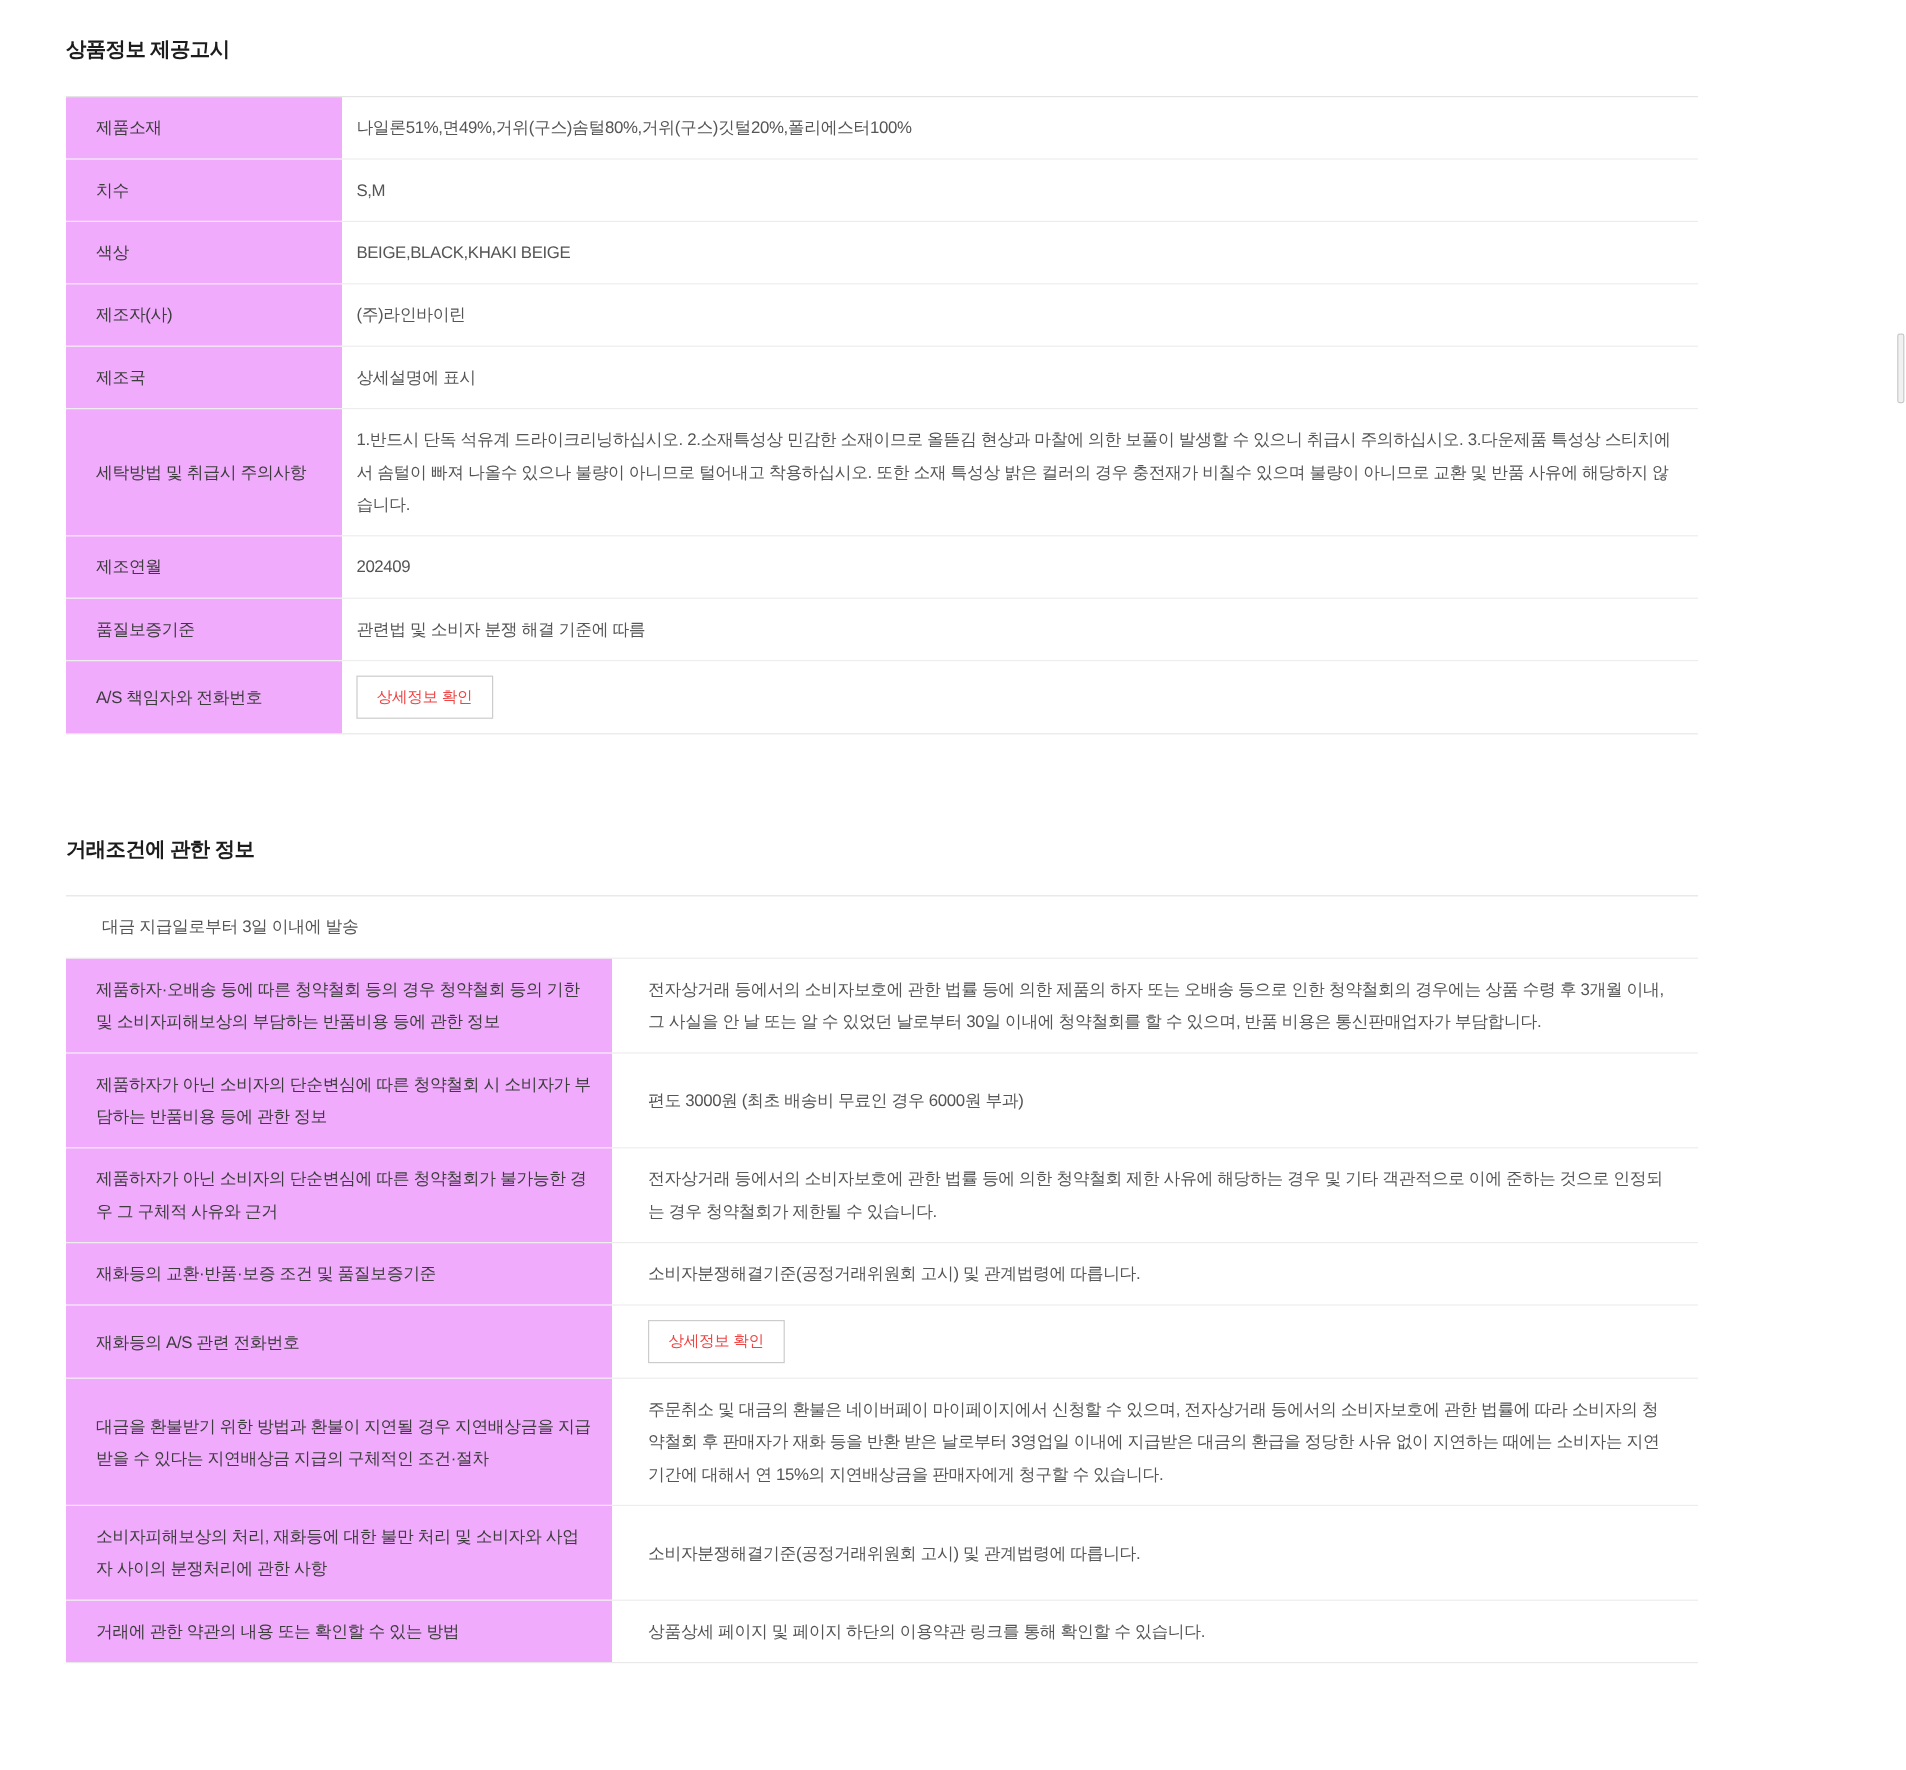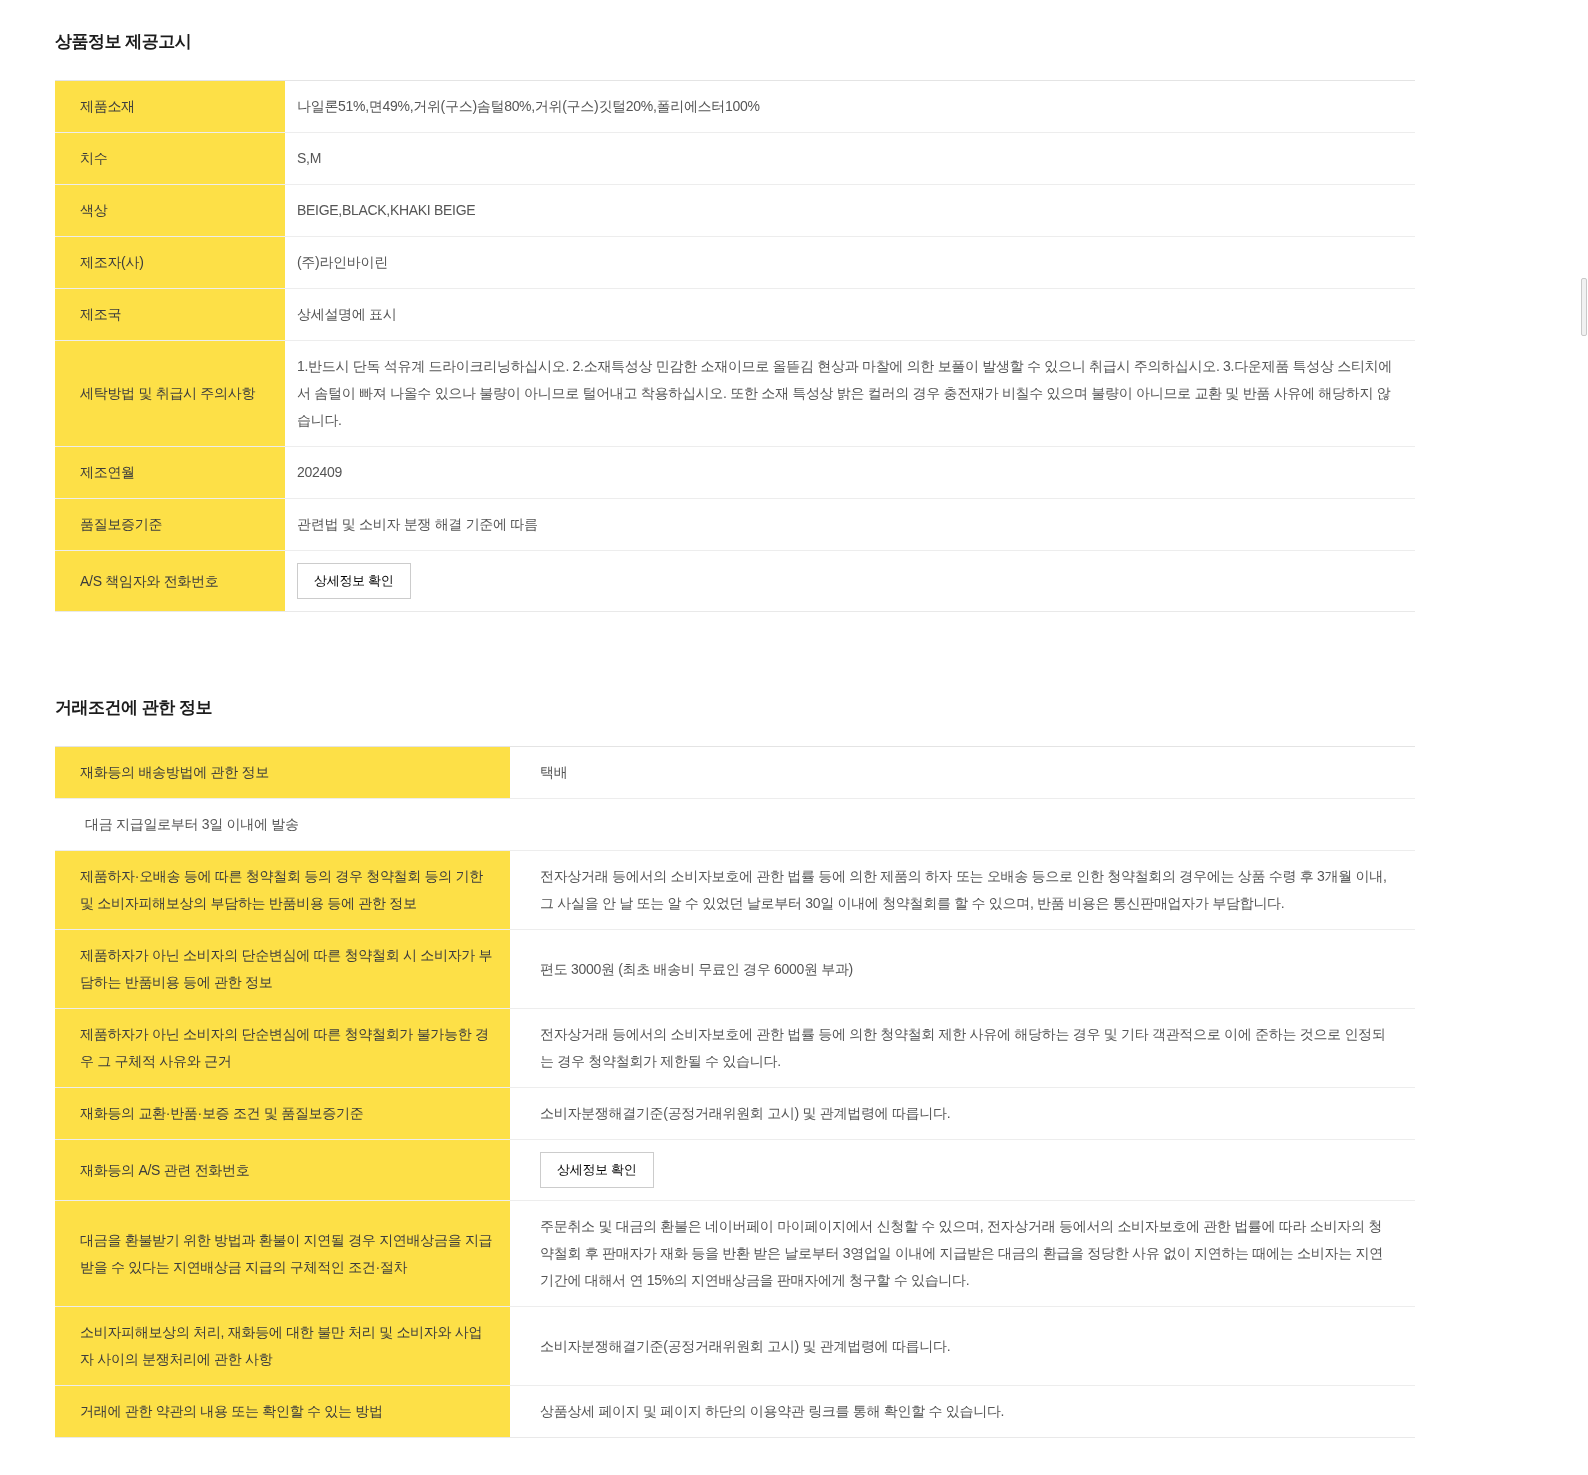--- a/index.html
+++ b/index.html
@@ -35,21 +35,21 @@
     font-size: 14px;
     letter-spacing: -0.3px;
   }
   .row {
     display: flex;
     align-items: stretch;
     border-bottom: 1px solid #ededed;
   }
   .row:last-child { border-bottom: none; }
   .cell-label {
-    background: #fde047;
+    background: #f0abfc;
     box-sizing: border-box;
     display: flex;
     align-items: center;
     color: #3c3c3c;
     line-height: 27px;
     padding: 12px 15px 12px 25px;
     min-height: 51px;
   }
   .cell-value {
     flex: 1;
@@ -60,21 +60,21 @@
     line-height: 27px;
     padding: 12px 20px 12px 12px;
     min-height: 51px;
   }
   .table-1 .cell-label { width: 230px; }
   .table-2 .cell-label { width: 455px; }
   .table-2 .cell-value { padding-left: 30px; }
   .detail-btn {
     font-family: "Liberation Sans", "DejaVu Sans", sans-serif;
     font-size: 13px;
-    color: #000000;
+    color: #ef4444;
     background: #ffffff;
     border: 1px solid #cccccc;
     padding: 9px 16px;
     line-height: 16px;
     cursor: pointer;
     letter-spacing: -0.3px;
     text-align: right;
   }
   .scroll-thumb {
     position: absolute;
@@ -136,24 +136,20 @@
         </div>
       </div>
     </div>
   </div>
 
   <div class="section-2">
     <h2 class="section-title">거래조건에 관한 정보</h2>
 
     <div class="info-table table-2">
       <div class="row">
-        <div class="cell-label">재화등의 배송방법에 관한 정보</div>
-        <div class="cell-value">택배</div>
-      </div>
-      <div class="row">
         <div class="cell-value">대금 지급일로부터 3일 이내에 발송</div>
       </div>
       <div class="row">
         <div class="cell-label">제품하자·오배송 등에 따른 청약철회 등의 경우 청약철회 등의 기한 및 소비자피해보상의 부담하는 반품비용 등에 관한 정보</div>
         <div class="cell-value">전자상거래 등에서의 소비자보호에 관한 법률 등에 의한 제품의 하자 또는 오배송 등으로 인한 청약철회의 경우에는 상품 수령 후 3개월 이내, 그 사실을 안 날 또는 알 수 있었던 날로부터 30일 이내에 청약철회를 할 수 있으며, 반품 비용은 통신판매업자가 부담합니다.</div>
       </div>
       <div class="row">
         <div class="cell-label">제품하자가 아닌 소비자의 단순변심에 따른 청약철회 시 소비자가 부담하는 반품비용 등에 관한 정보</div>
         <div class="cell-value">편도 3000원 (최초 배송비 무료인 경우 6000원 부과)</div>
       </div>

